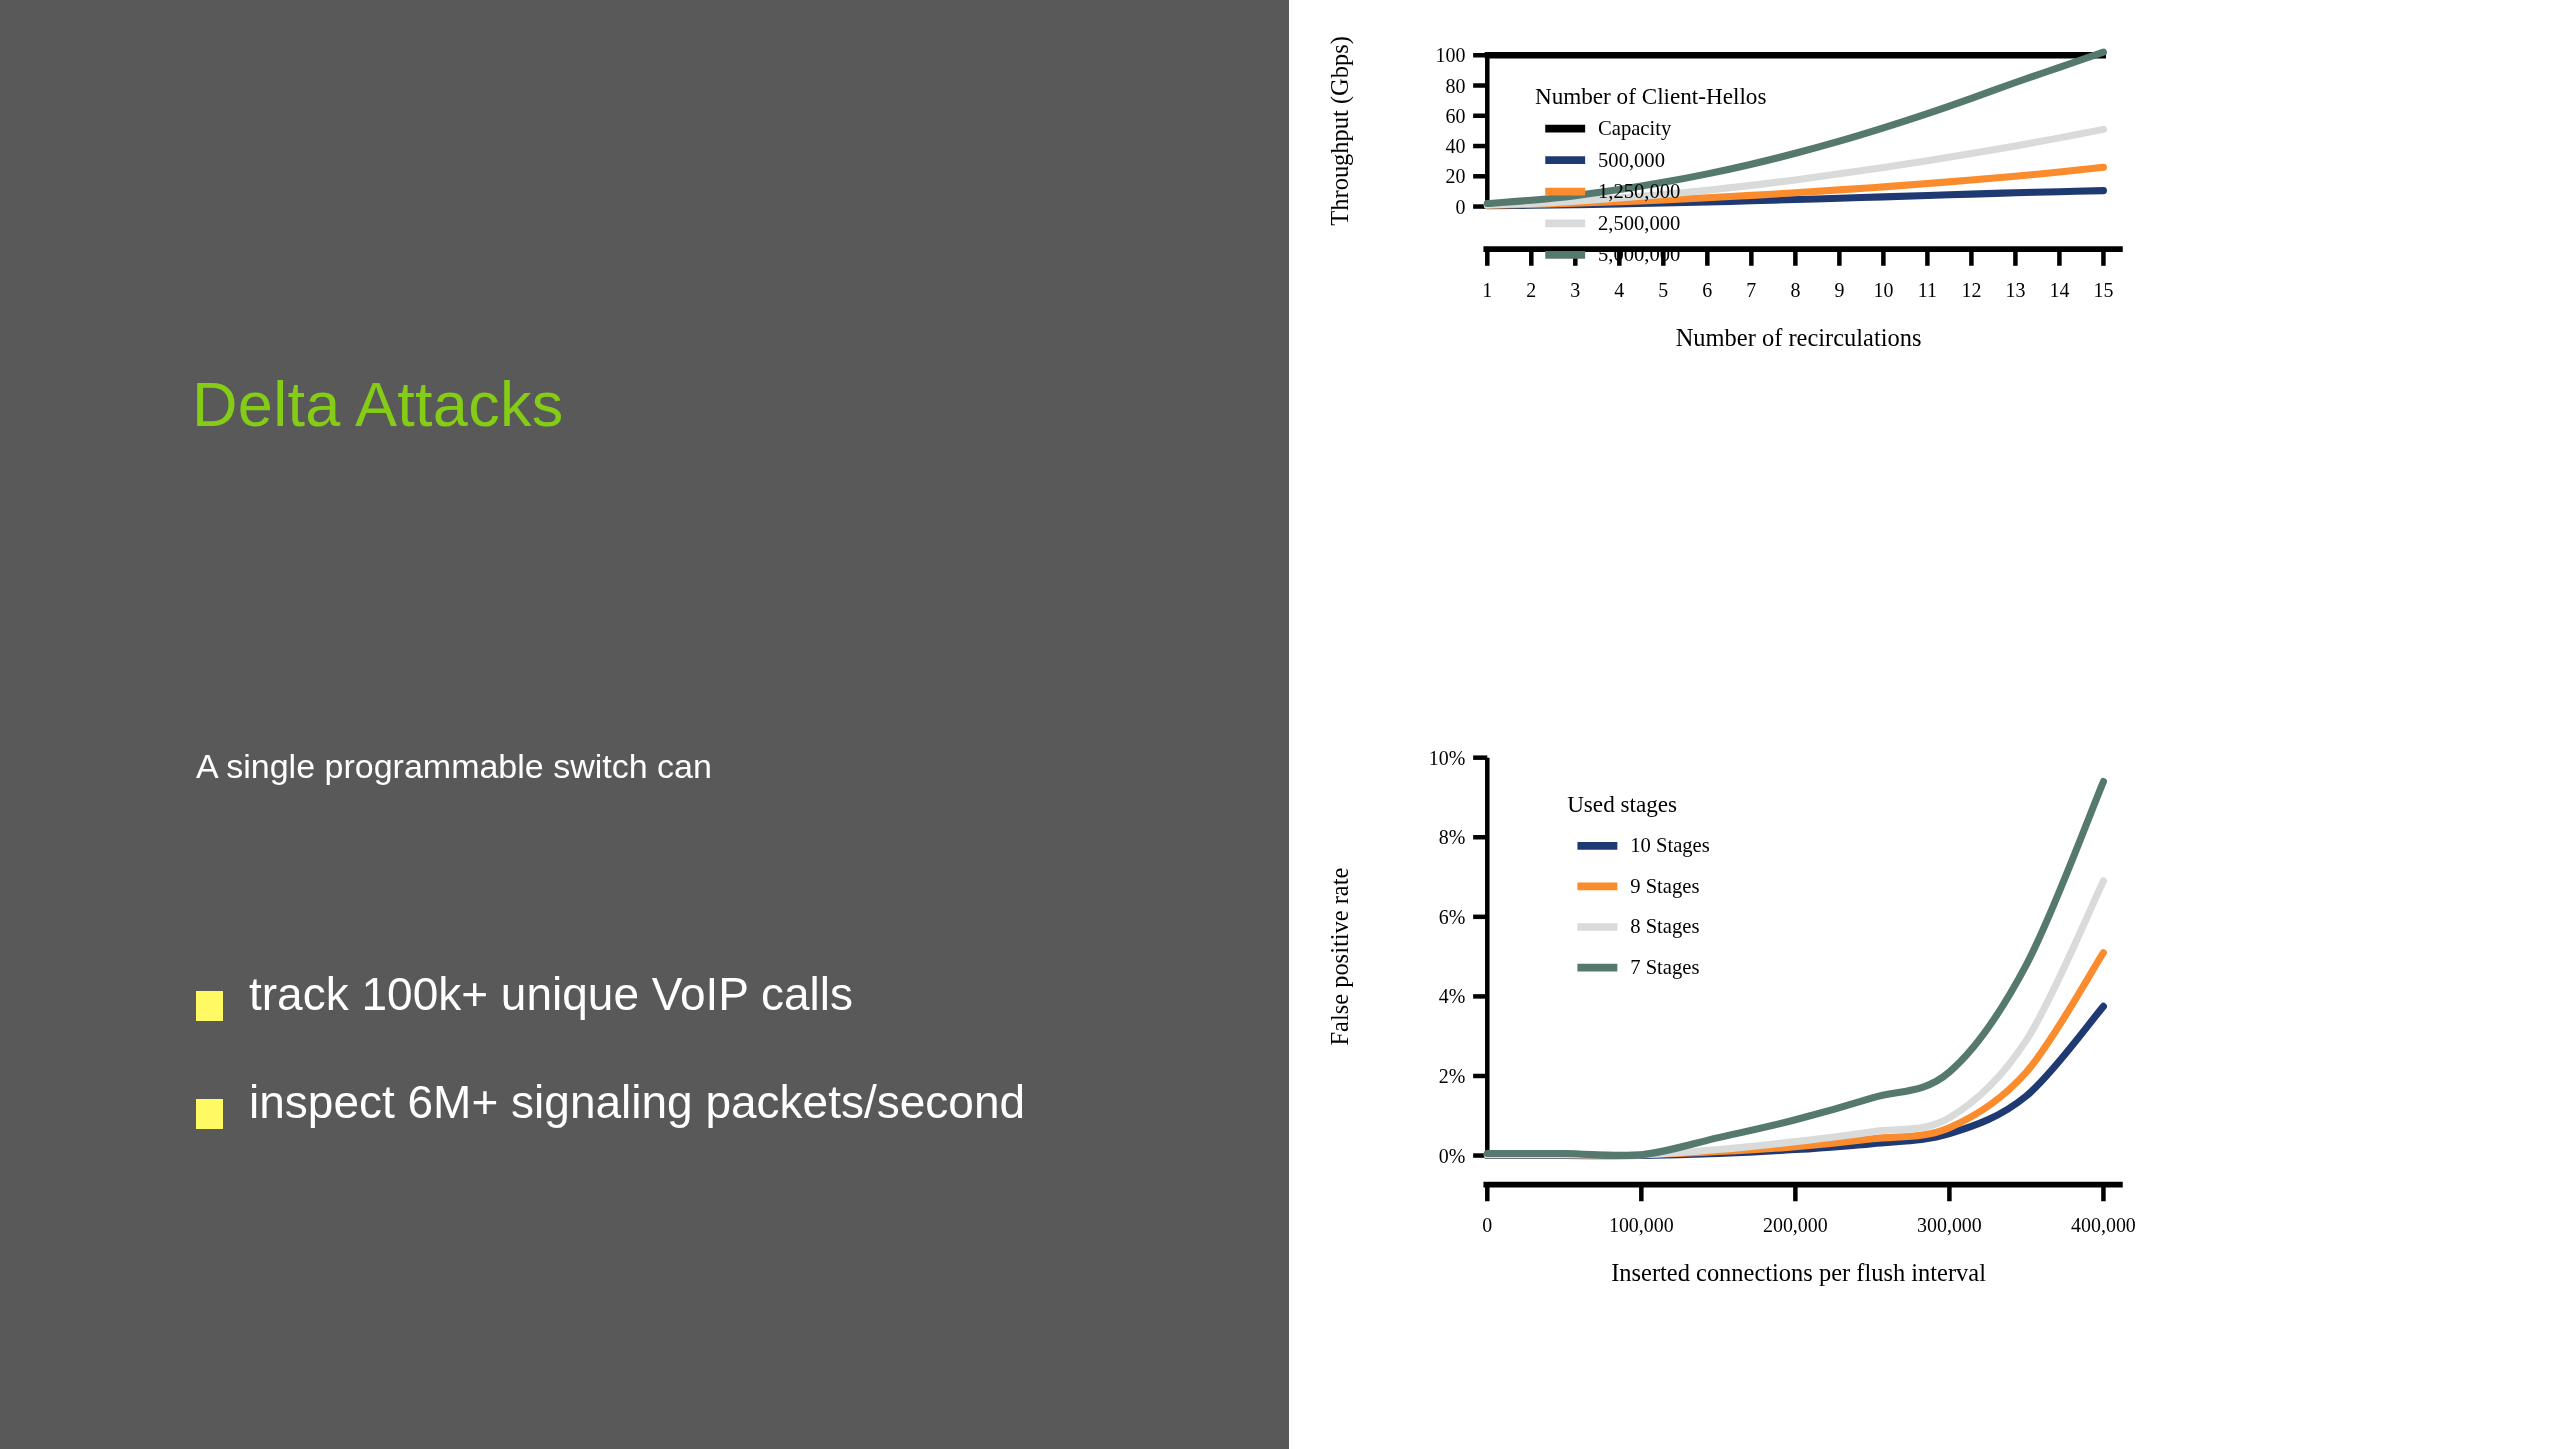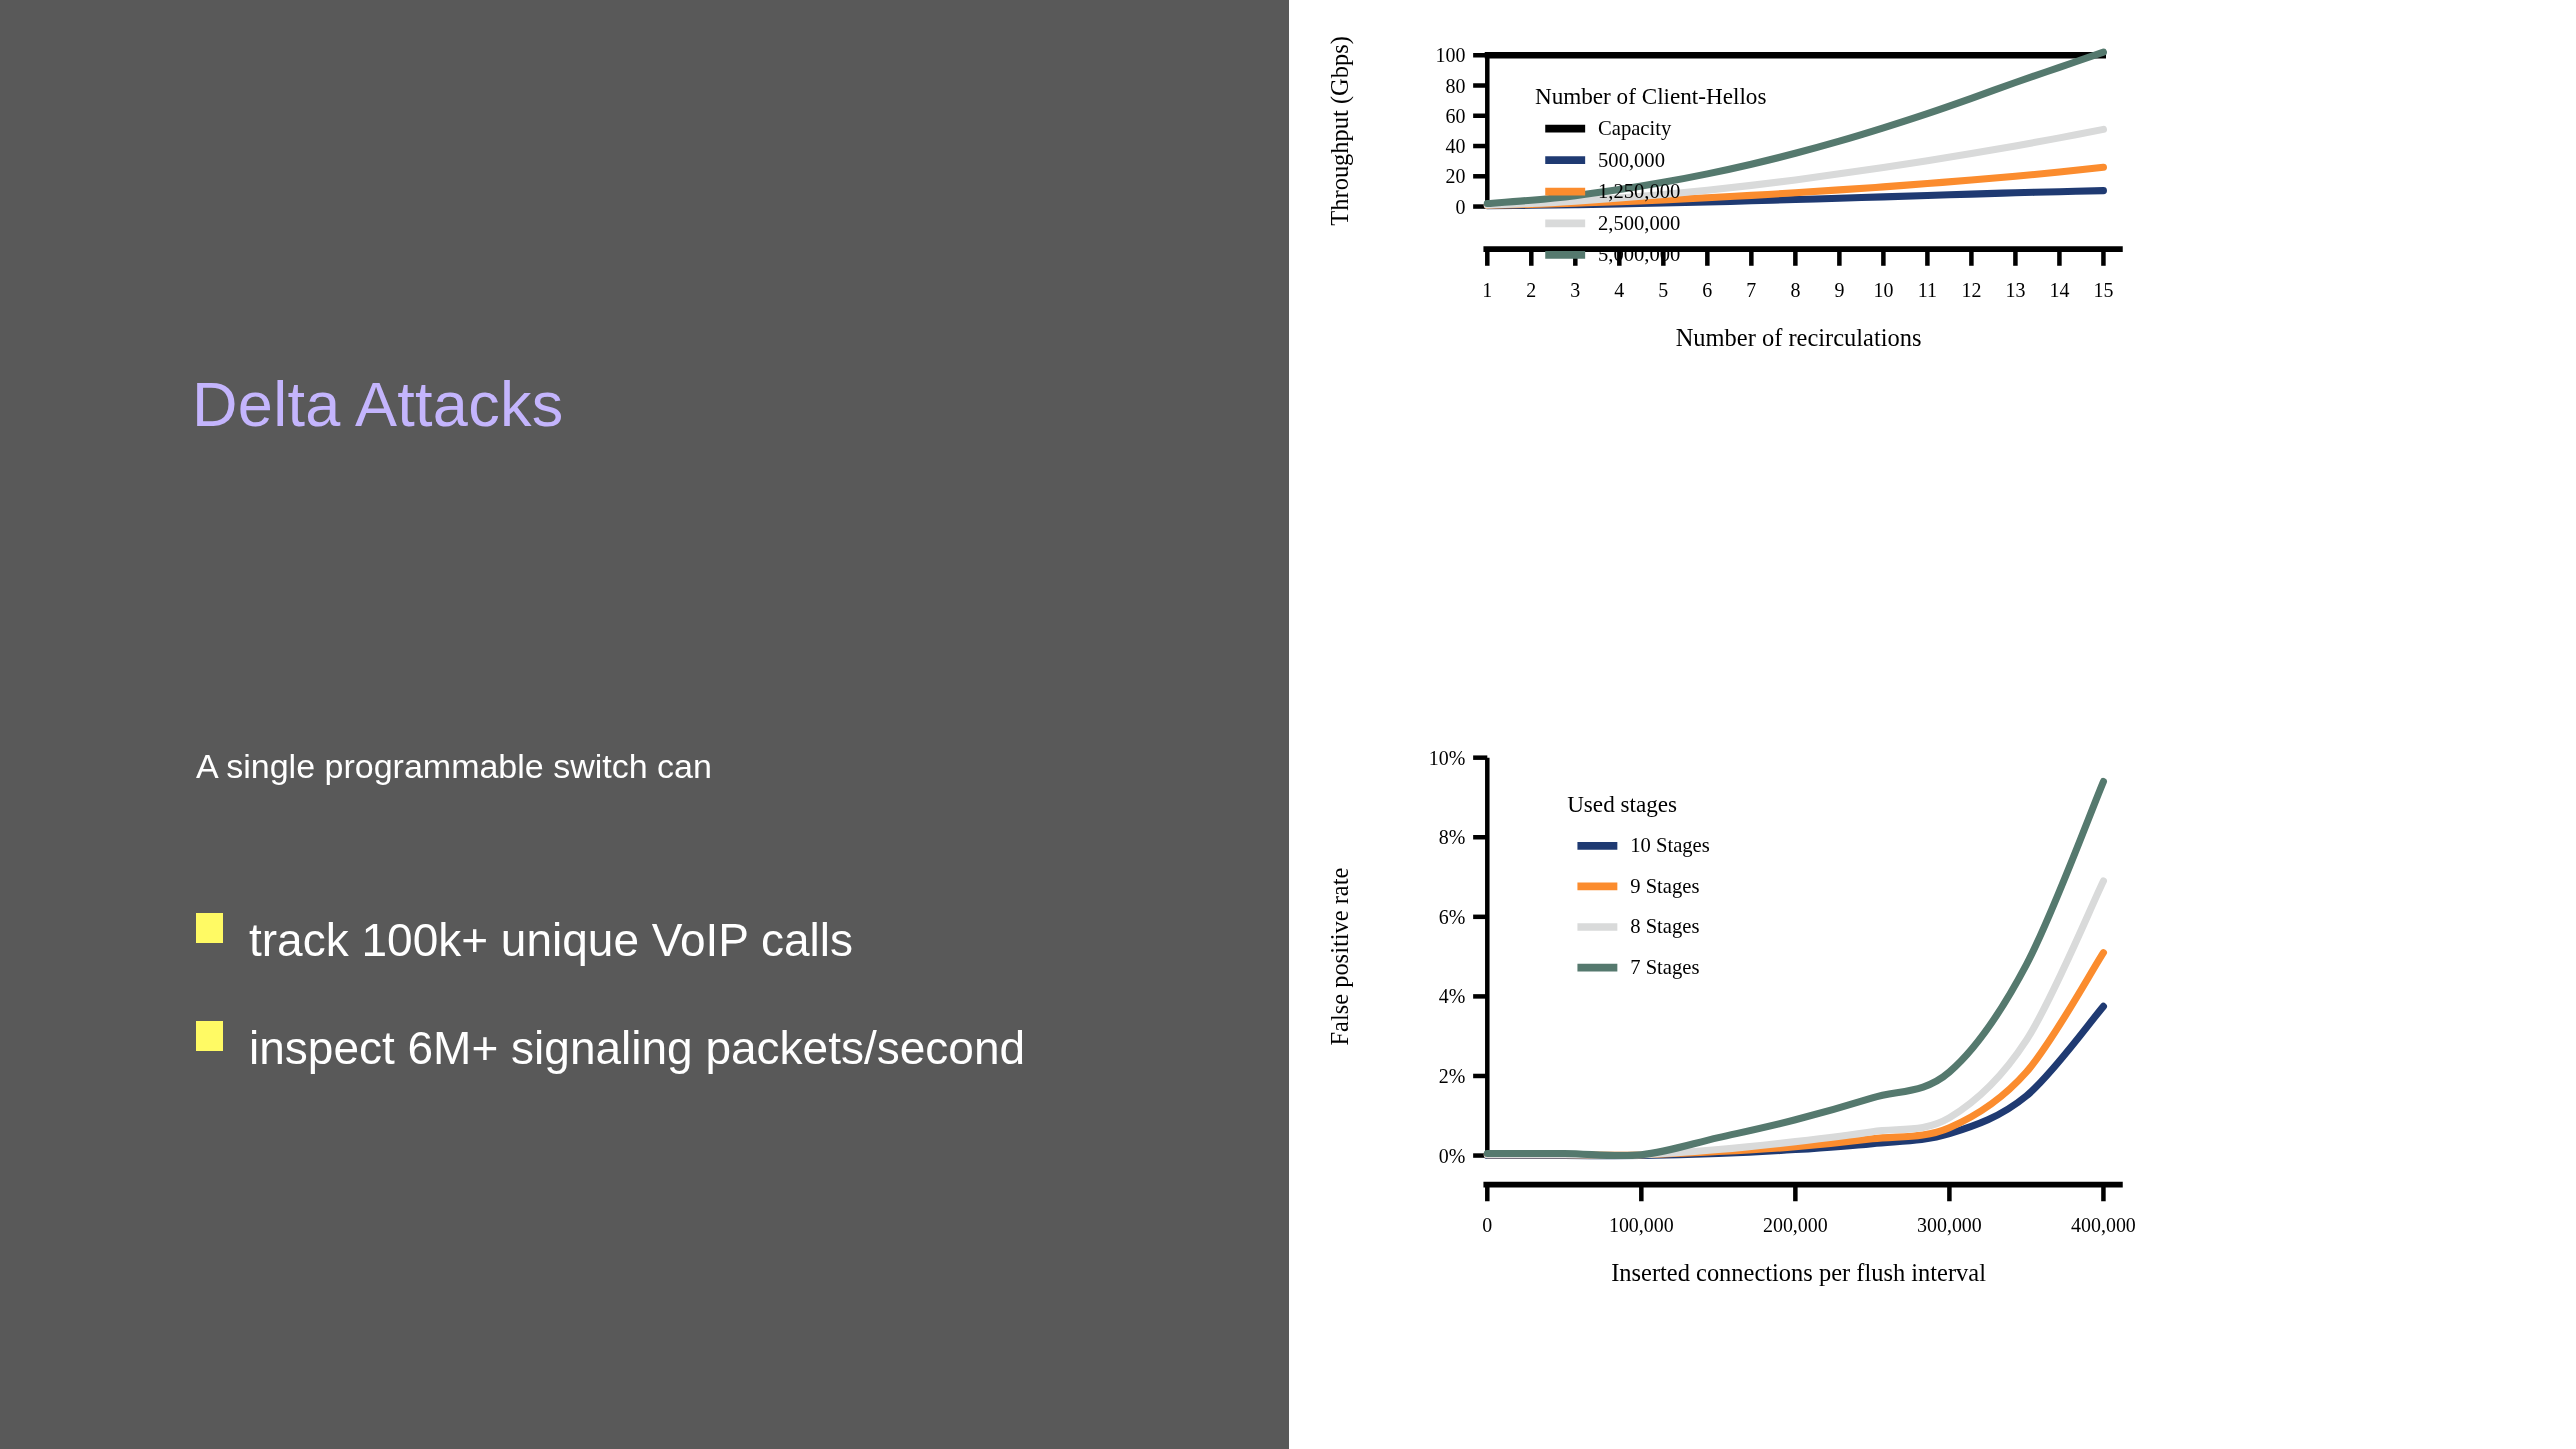--- a/index.html
+++ b/index.html
@@ -28,42 +28,42 @@
     width: 1289px;
     height: 1449px;
     background: #595959;
   }
   .slide-title {
     position: absolute;
     left: 192px;
     top: 368px;
     font-size: 63px;
     font-weight: 400;
-    color: #c4b5fd;
+    color: #84cc16;
     letter-spacing: 0.3px;
     white-space: nowrap;
   }
   .lead-line {
     position: absolute;
     left: 196px;
     top: 747px;
     font-size: 34px;
     font-weight: 400;
     color: #ffffff;
     white-space: nowrap;
   }
   .bullets {
     position: absolute;
     left: 196px;
     top: 913px;
     width: 1030px;
   }
   .bullet-row {
     display: flex;
-    align-items: flex-start;
+    align-items: flex-end;
     height: 108px;
   }
   .bullet-marker {
     width: 27px;
     height: 30px;
     background: #fffa64;
     flex: 0 0 auto;
     margin-right: 26px;
   }
   .bullet-text {

